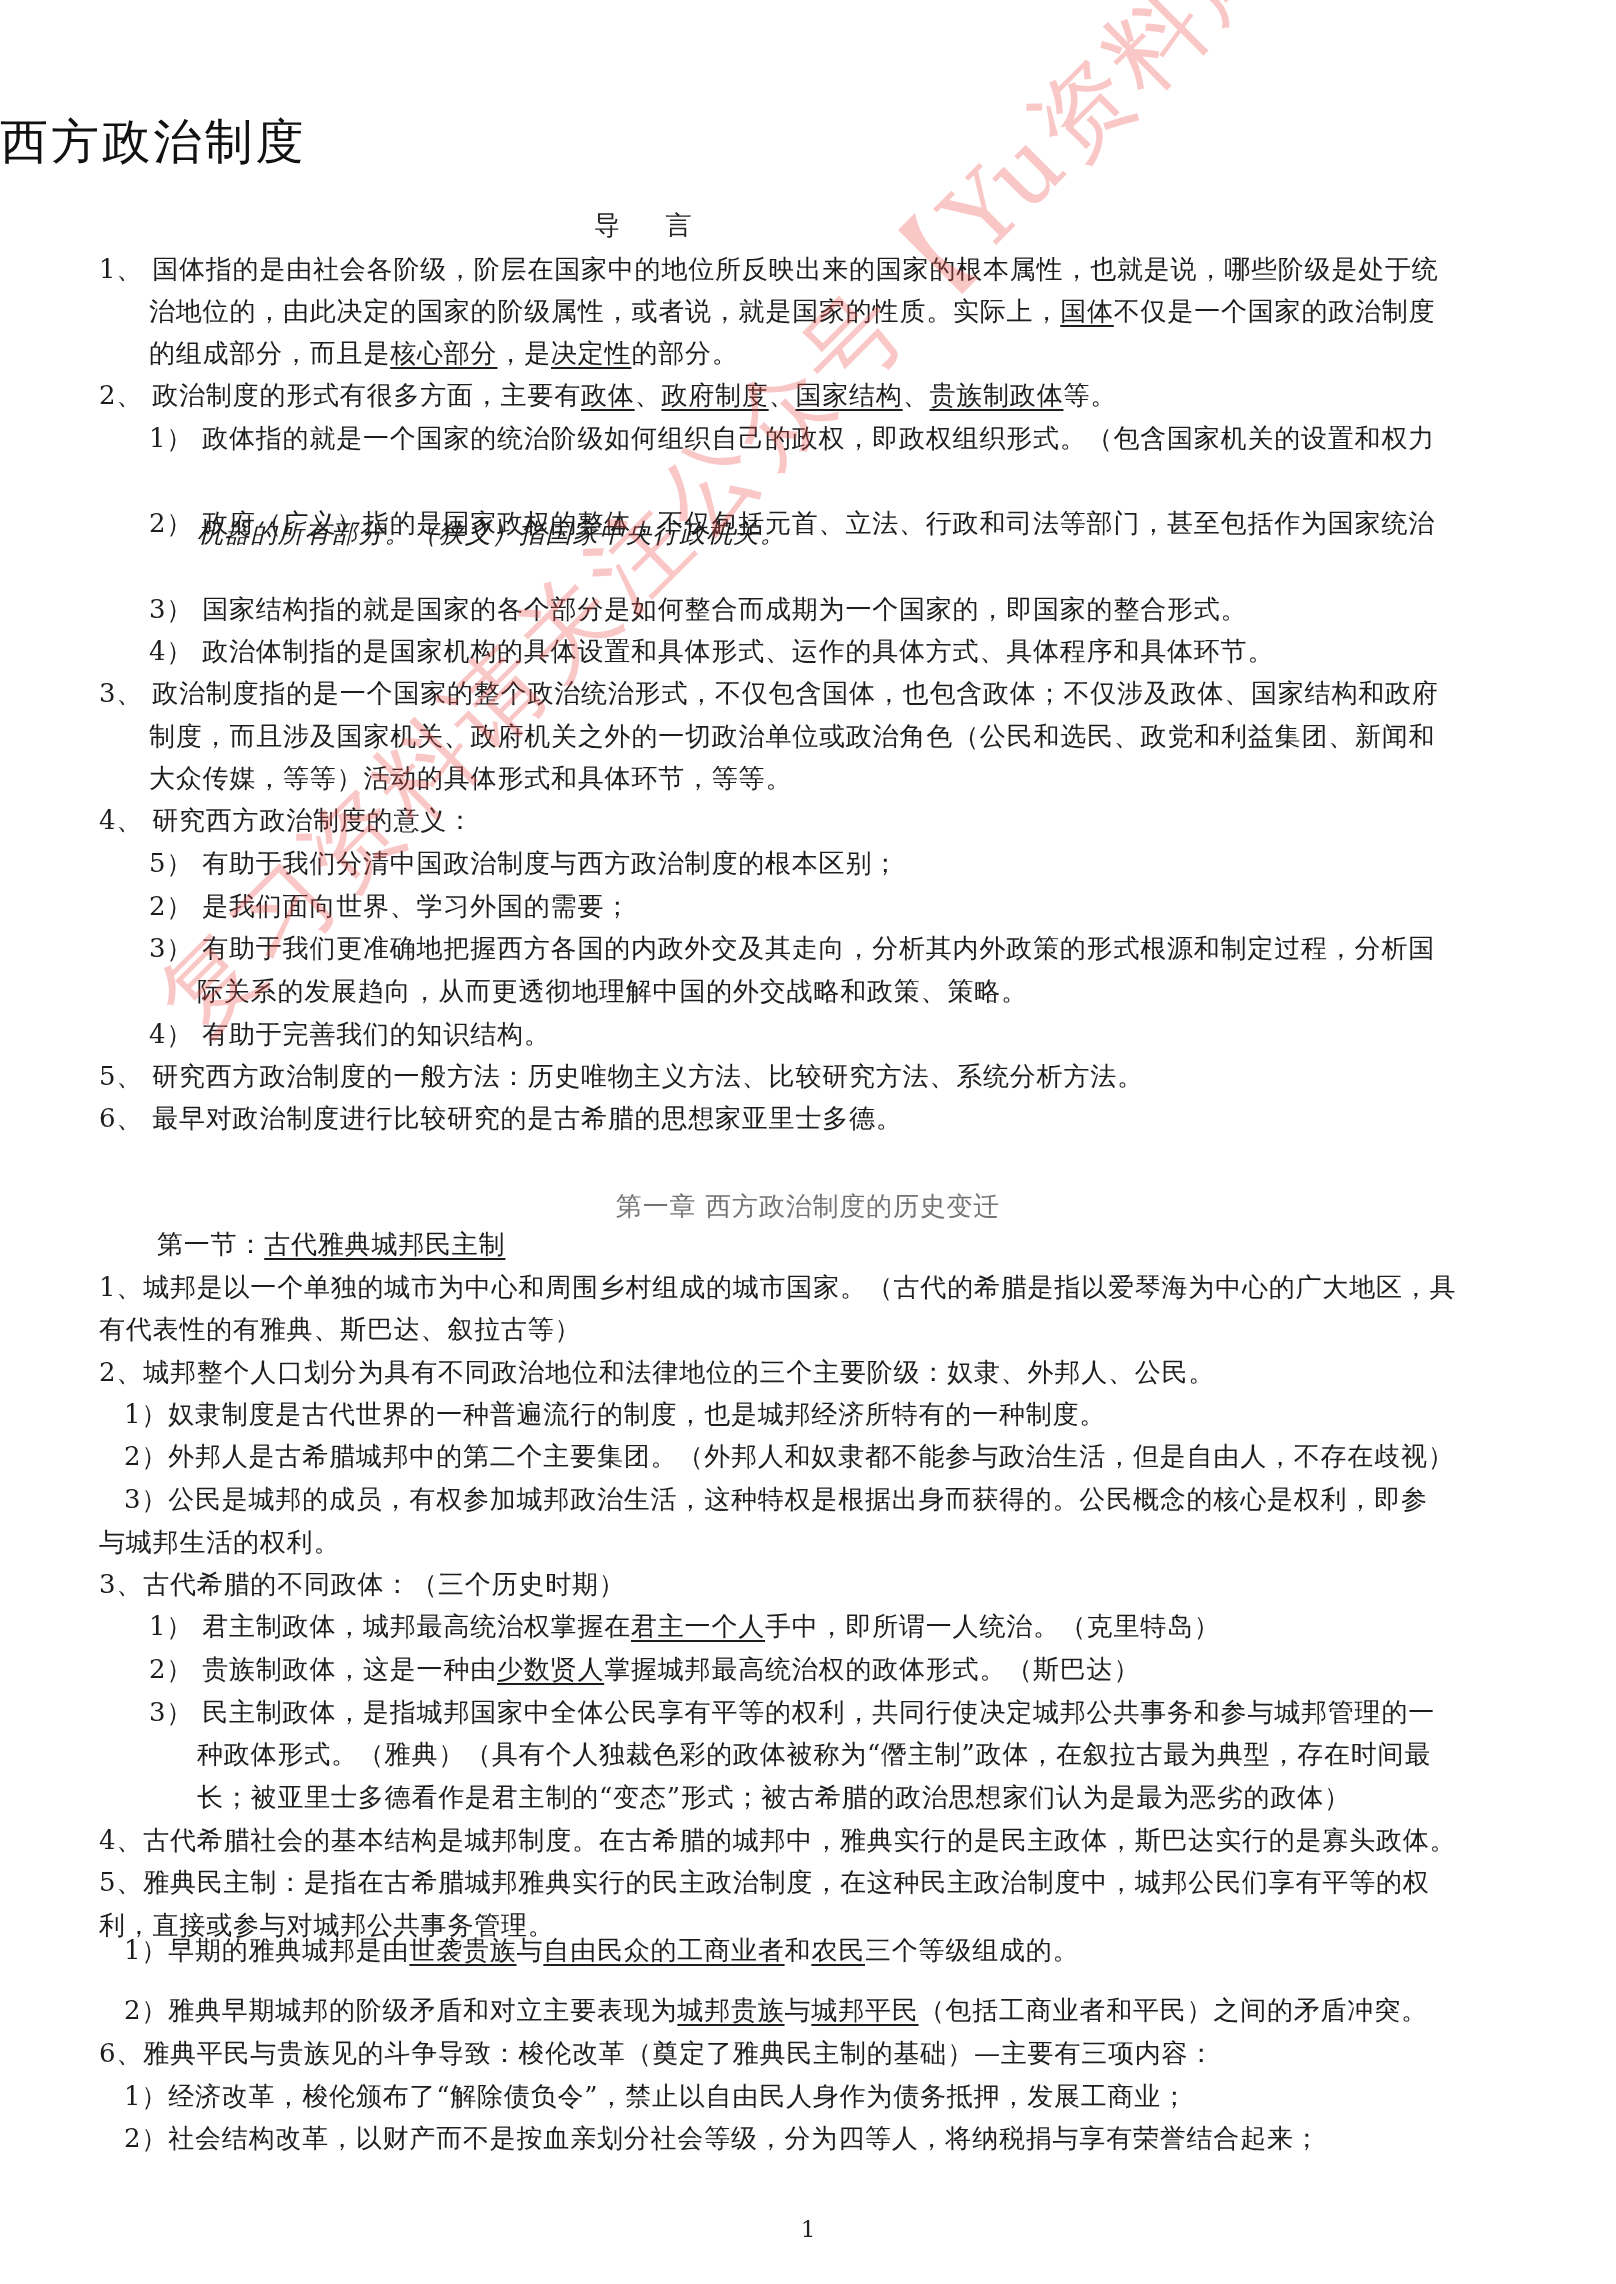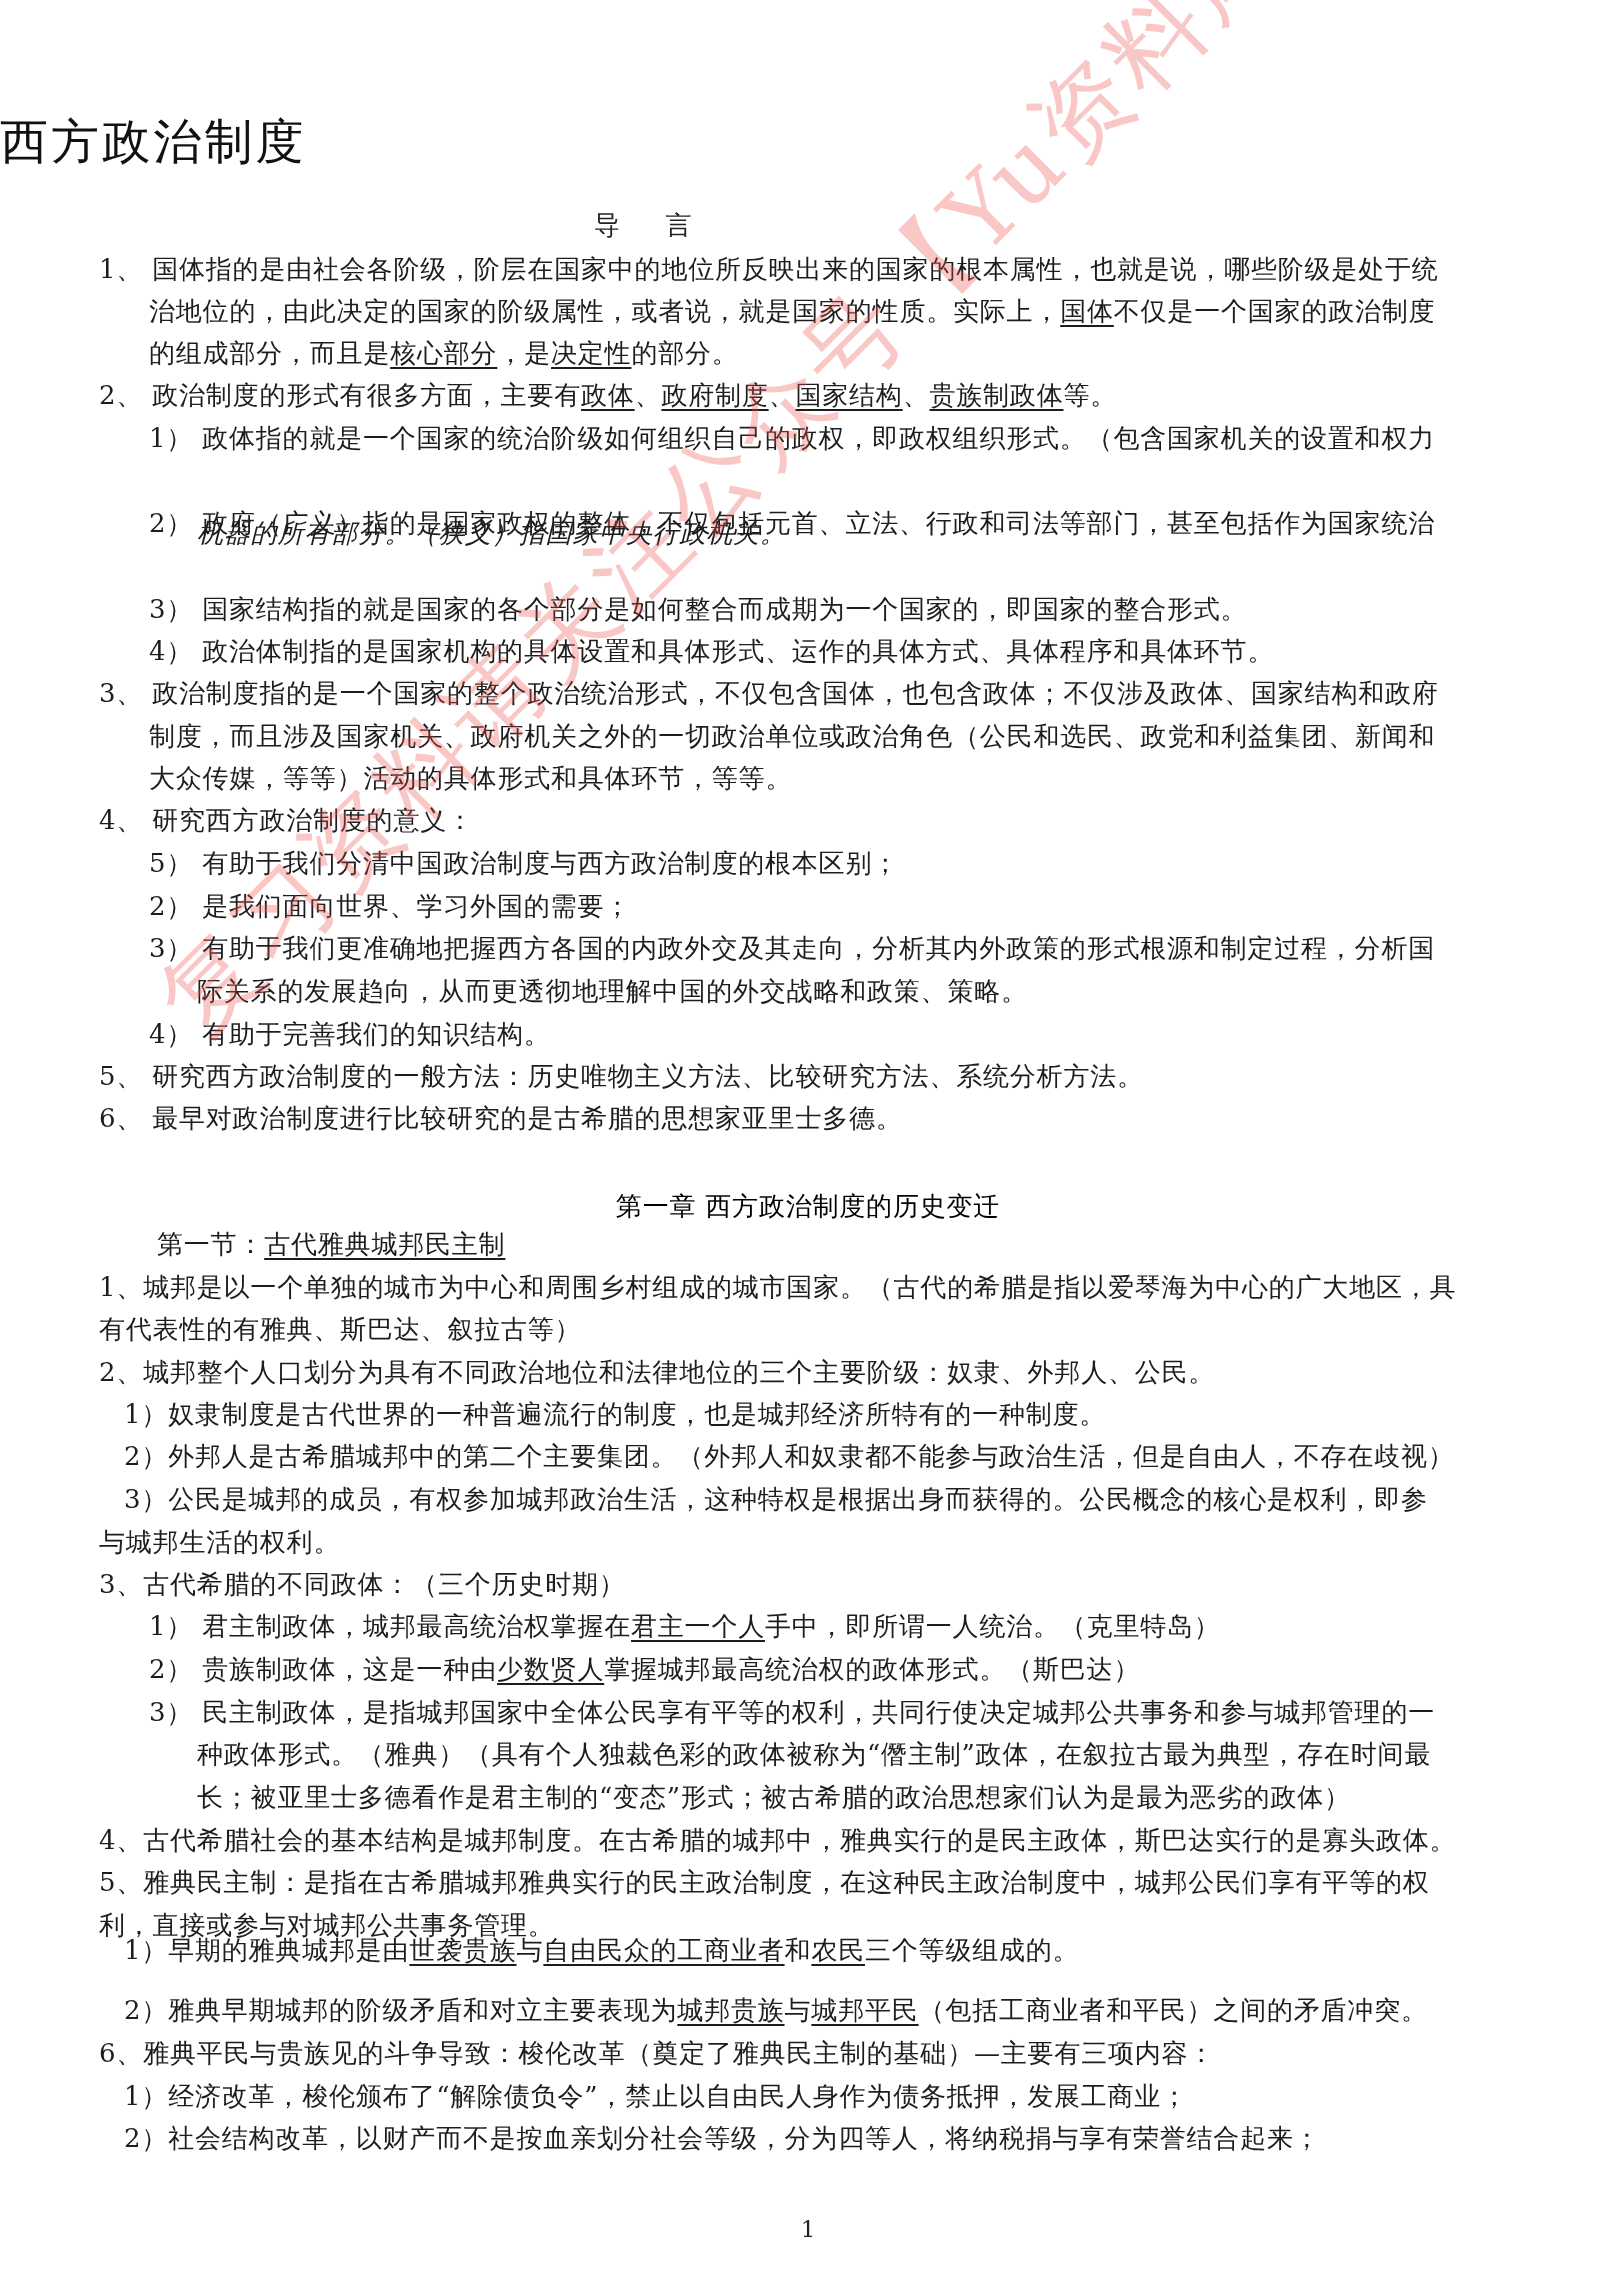--- a/index.html
+++ b/index.html
@@ -17,21 +17,21 @@
     position: absolute; top: 208px; left: 0; width: 1304px; text-align: center;
     font-size: 26px; letter-spacing: 18.6px; color: #222;
   }
   .line {
     position: absolute; font-size: 26px; line-height: 31px; white-space: nowrap;
     color: #1d1d1d; letter-spacing: 0.8px;
   }
   .u { text-decoration: underline; text-decoration-thickness: 2.3px; text-underline-offset: 4.7px; }
   .chapter {
     position: absolute; top: 1189px; left: 0; width: 1616px; text-align: center;
-    font-size: 26px; color: #000000; letter-spacing: 0.8px;
+    font-size: 26px; color: #737373; letter-spacing: 0.8px;
   }
   .pagenum {
     position: absolute; top: 2216px; left: 0; width: 1616px; text-align: center;
     font-size: 23px; color: #222;
   }
   .watermark {
     position: absolute; left: 178px; top: 954px; width: 1474px;
     transform: rotate(-45deg); transform-origin: left center;
     font-size: 96px; color: rgba(240, 80, 80, 0.32); white-space: nowrap;
     pointer-events: none; letter-spacing: 4.7px;

